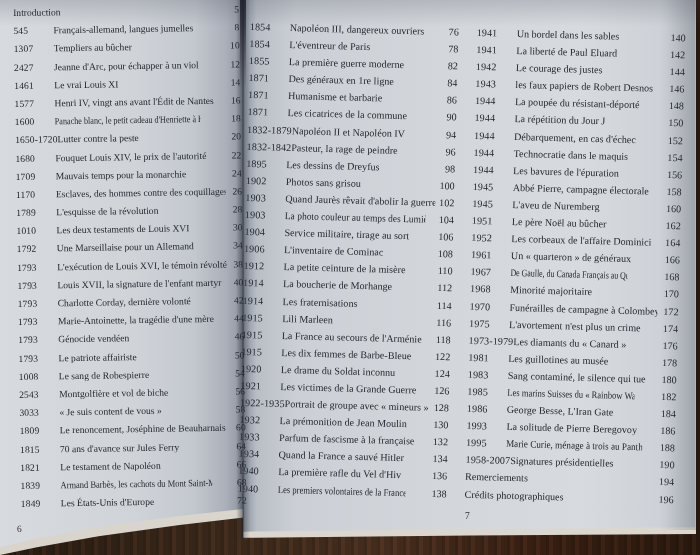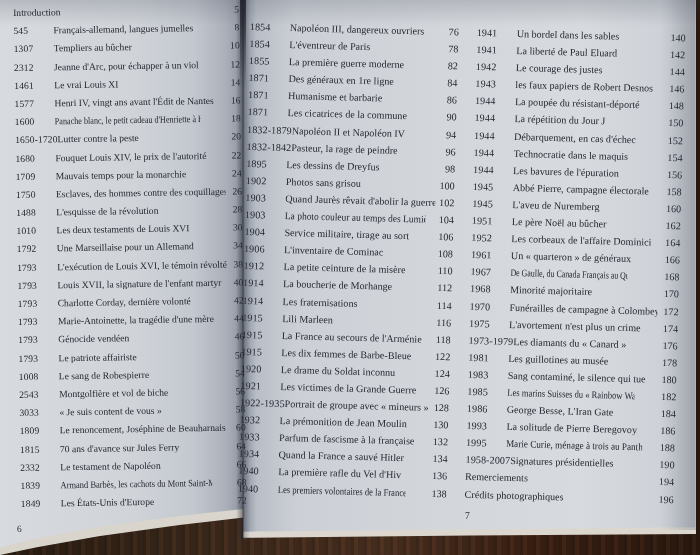--- a/index.html
+++ b/index.html
@@ -84,21 +84,21 @@
     <span class="yr">545</span>
     <span class="ti">Français-allemand, langues jumelles</span>
     <span class="pg">8</span>
   </div>
       <div class="row">
     <span class="yr">1307</span>
     <span class="ti">Templiers au bûcher</span>
     <span class="pg">10</span>
   </div>
       <div class="row">
-    <span class="yr">2312</span>
+    <span class="yr">2427</span>
     <span class="ti">Jeanne d'Arc, pour échapper à un viol</span>
     <span class="pg">12</span>
   </div>
       <div class="row">
     <span class="yr">1461</span>
     <span class="ti">Le vrai Louis XI</span>
     <span class="pg">14</span>
   </div>
       <div class="row">
     <span class="yr">1577</span>
@@ -119,26 +119,26 @@
     <span class="yr">1680</span>
     <span class="ti">Fouquet Louis XIV, le prix de l'autorité</span>
     <span class="pg">22</span>
   </div>
       <div class="row">
     <span class="yr">1709</span>
     <span class="ti">Mauvais temps pour la monarchie</span>
     <span class="pg">24</span>
   </div>
       <div class="row">
-    <span class="yr">1750</span>
+    <span class="yr">1170</span>
     <span class="ti" style="transform: scaleX(0.988506);">Esclaves, des hommes contre des coquillages</span>
     <span class="pg">26</span>
   </div>
       <div class="row">
-    <span class="yr">1488</span>
+    <span class="yr">1789</span>
     <span class="ti">L'esquisse de la révolution</span>
     <span class="pg">28</span>
   </div>
       <div class="row">
     <span class="yr">1010</span>
     <span class="ti">Les deux testaments de Louis XVI</span>
     <span class="pg">30</span>
   </div>
       <div class="row">
     <span class="yr">1792</span>
@@ -194,21 +194,21 @@
     <span class="yr">1809</span>
     <span class="ti">Le renoncement, Joséphine de Beauharnais</span>
     <span class="pg">60</span>
   </div>
       <div class="row">
     <span class="yr">1815</span>
     <span class="ti">70 ans d'avance sur Jules Ferry</span>
     <span class="pg">64</span>
   </div>
       <div class="row">
-    <span class="yr">2332</span>
+    <span class="yr">1821</span>
     <span class="ti">Le testament de Napoléon</span>
     <span class="pg">66</span>
   </div>
       <div class="row">
     <span class="yr">1839</span>
     <span class="ti" style="transform: scaleX(0.882051);">Armand Barbès, les cachots du Mont Saint-Michel</span>
     <span class="pg">68</span>
   </div>
       <div class="row">
     <span class="yr">1849</span>

